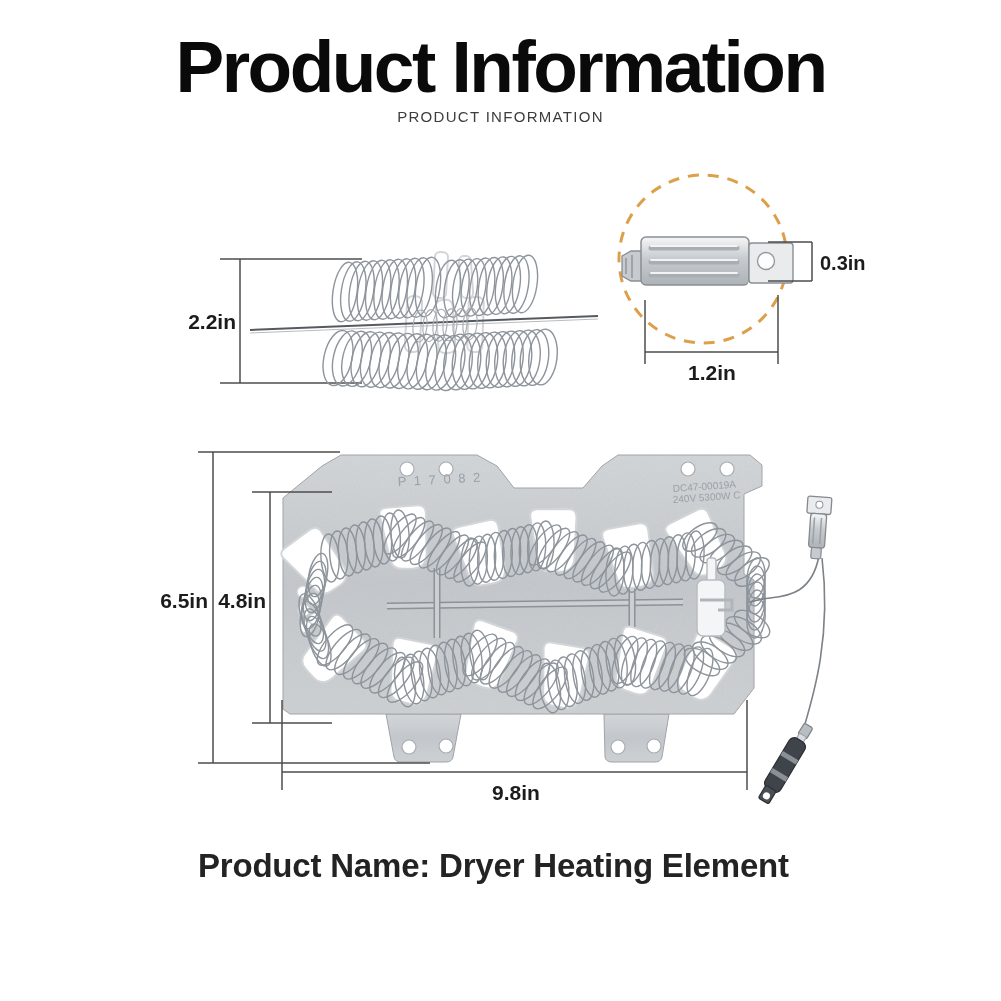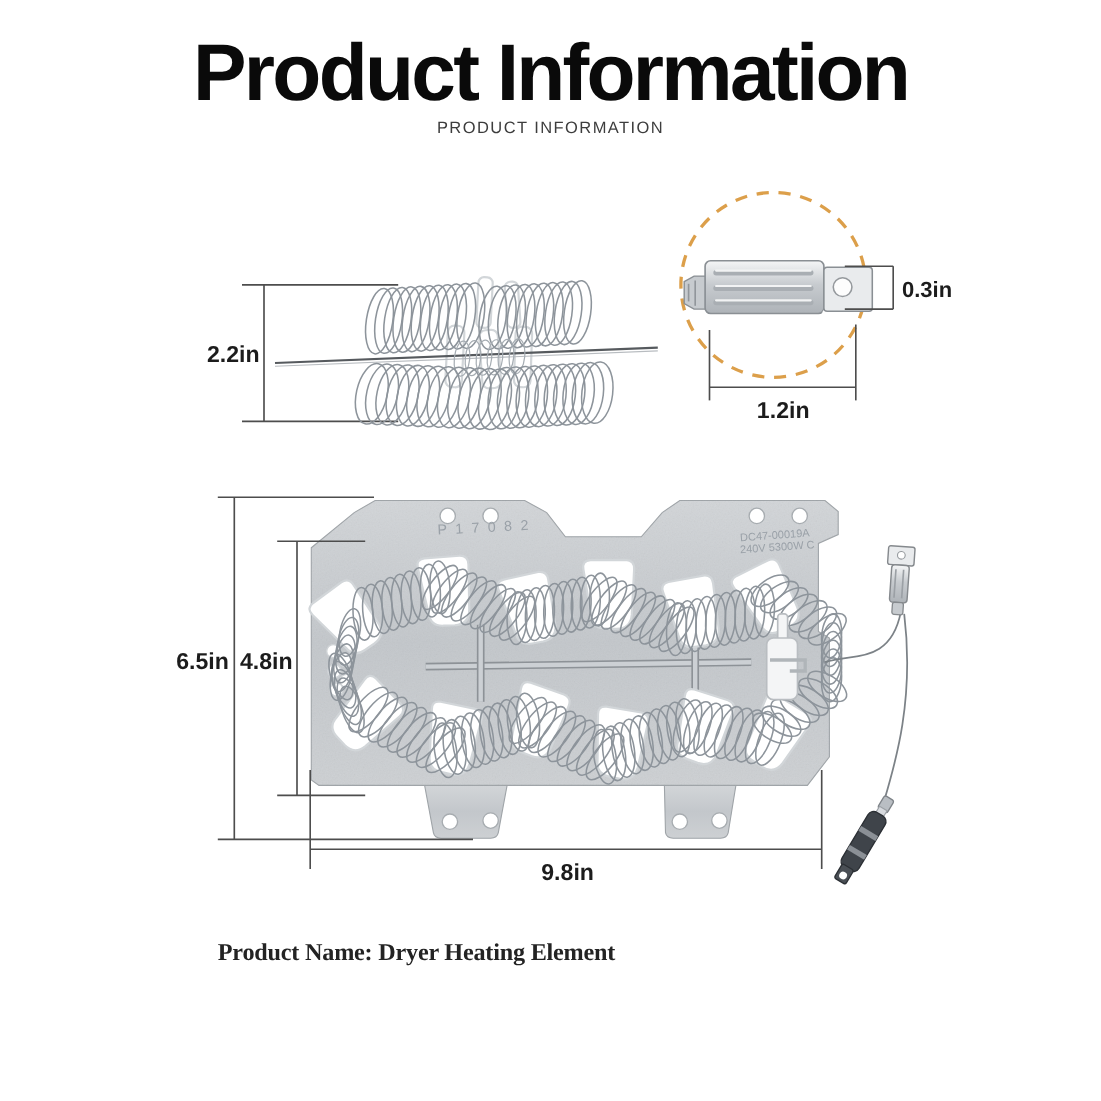--- a/index.html
+++ b/index.html
@@ -3,21 +3,21 @@
 <meta charset="utf-8">
 <style>
   html,body{margin:0;padding:0;background:#ffffff;}
   .canvas{position:relative;width:1001px;height:1001px;background:#ffffff;overflow:hidden;
           font-family:"Liberation Sans",sans-serif;}
   .title{position:absolute;top:30px;left:0;width:1001px;text-align:center;
          font-size:73px;font-weight:800;letter-spacing:-2.5px;color:#0a0a0a;line-height:1.0;}
   .subtitle{position:absolute;top:108px;left:0;width:1001px;text-align:center;
          font-size:15px;font-weight:400;letter-spacing:1.3px;color:#3d3d3d;}
   .footer{position:absolute;left:198px;top:852px;color:#232323;font-weight:700;
-          font-size:22px;line-height:28px;letter-spacing:-0.2px;font-family:Liberation Serif, serif;}
+          font-size:33px;line-height:28px;letter-spacing:-0.2px;}
   svg{position:absolute;left:0;top:0;}
   .dim-line{stroke:#4d4d4d;stroke-width:1.5;fill:none;}
   .dim-label{font-family:"Liberation Sans",sans-serif;font-size:21px;font-weight:700;fill:#1c1c1c;}
   .dim-label-small{font-family:"Liberation Sans",sans-serif;font-size:20px;font-weight:700;fill:#1c1c1c;}
   .coil{fill:none;stroke:#8d949b;stroke-width:1.4;}
   .coil-light{fill:none;stroke:#a6adb3;stroke-width:1.1;}
   .stamp{font-family:"Liberation Sans",sans-serif;fill:#9aa1a8;}
   .ins{fill:#ffffff;stroke:#d2d6d9;stroke-width:2;}
   .wire{fill:none;stroke:#7c8287;stroke-width:1.6;}
 </style>

